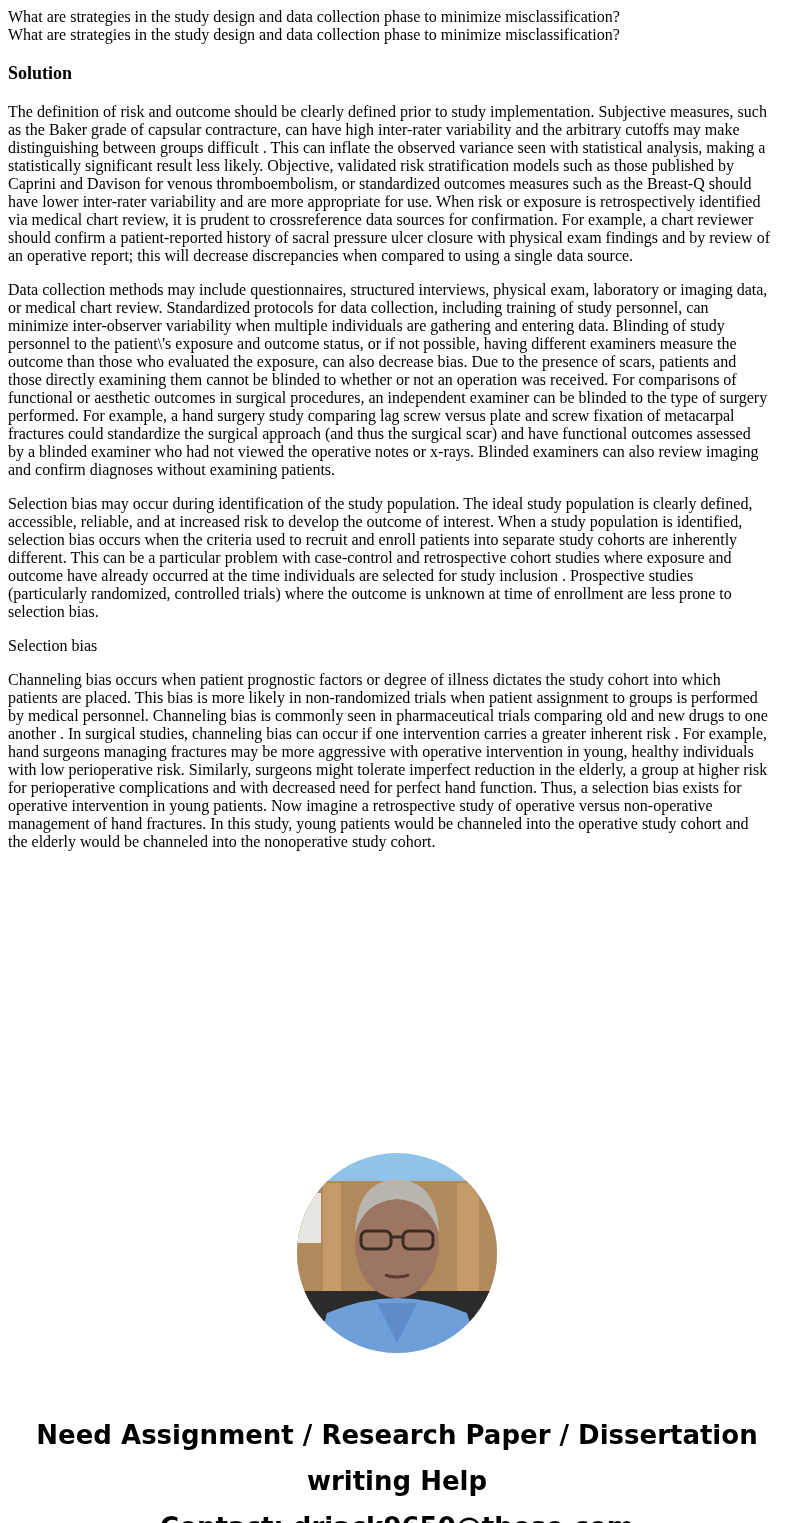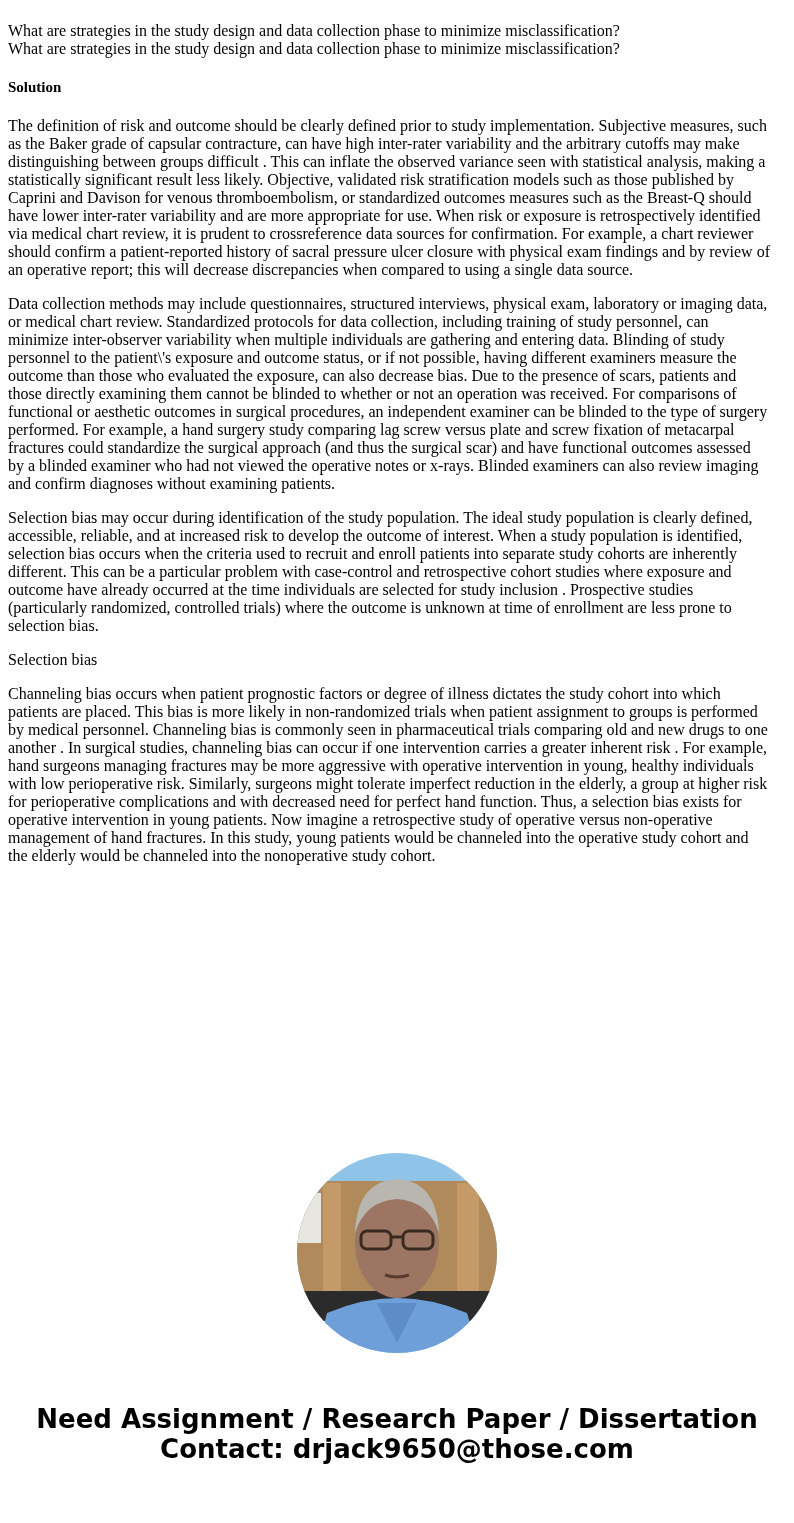--- a/index.html
+++ b/index.html
@@ -5,25 +5,25 @@
     html, body { margin: 0; padding: 0; background: #ffffff; }
     body {
       width: 794px;
       min-height: 1523px;
       font-family: "Liberation Serif", serif;
       font-size: 16px;
       line-height: 18px;
       color: #000000;
       position: relative;
     }
-    .content { padding: 22px 8px 0 8px; }
+    .content { padding: 8px 8px 0 8px; }
     .question { margin: 0; }
     h3.solution-heading {
       font-family: "Liberation Serif", serif;
-      font-size: 15px;
+      font-size: 18px;
       font-weight: bold;
       margin: 18px 0 19px 0;
       line-height: 22px;
     }
     p { margin: 0 16px 16px 0; }
     .avatar-wrap {
       position: absolute;
       left: 297px;
       top: 1153px;
       width: 200px;
@@ -36,21 +36,21 @@
       left: 0;
       top: 1404px;
       width: 794px;
       text-align: center;
       font-family: "DejaVu Sans", sans-serif;
       font-weight: bold;
       font-size: 26px;
       line-height: 30px;
       color: #000;
     }
-    .promo div { margin: 0; }
+    .promo div { margin: 16px; }
   </style>
 </head>
 <body>
 
 <div class="content">
   <div class="question">
     <div>What are strategies in the study design and data collection phase to minimize misclassification?</div>
     <div>What are strategies in the study design and data collection phase to minimize misclassification?</div>
   </div>
 
@@ -77,14 +77,15 @@
     <path d="M58 80 Q60 28 100 26 Q140 28 142 80 Q132 48 100 46 Q68 48 58 80 Z" fill="#b9b6b0"></path>
     <rect x="64" y="78" width="30" height="18" rx="6" fill="none" stroke="#3a2a20" stroke-width="3"></rect>
     <rect x="106" y="78" width="30" height="18" rx="6" fill="none" stroke="#3a2a20" stroke-width="3"></rect>
     <line x1="94" y1="84" x2="106" y2="84" stroke="#3a2a20" stroke-width="3"></line>
     <path d="M88 122 Q100 126 112 122" stroke="#5a3a30" stroke-width="3" fill="none"></path>
   </svg>
 </div>
 
 <div class="promo">
   <div>Need Assignment / Research Paper / Dissertation</div>
+  <div>writing Help</div>
   <div>Contact: drjack9650@those.com</div>
 </div>
 
 </body></html>

